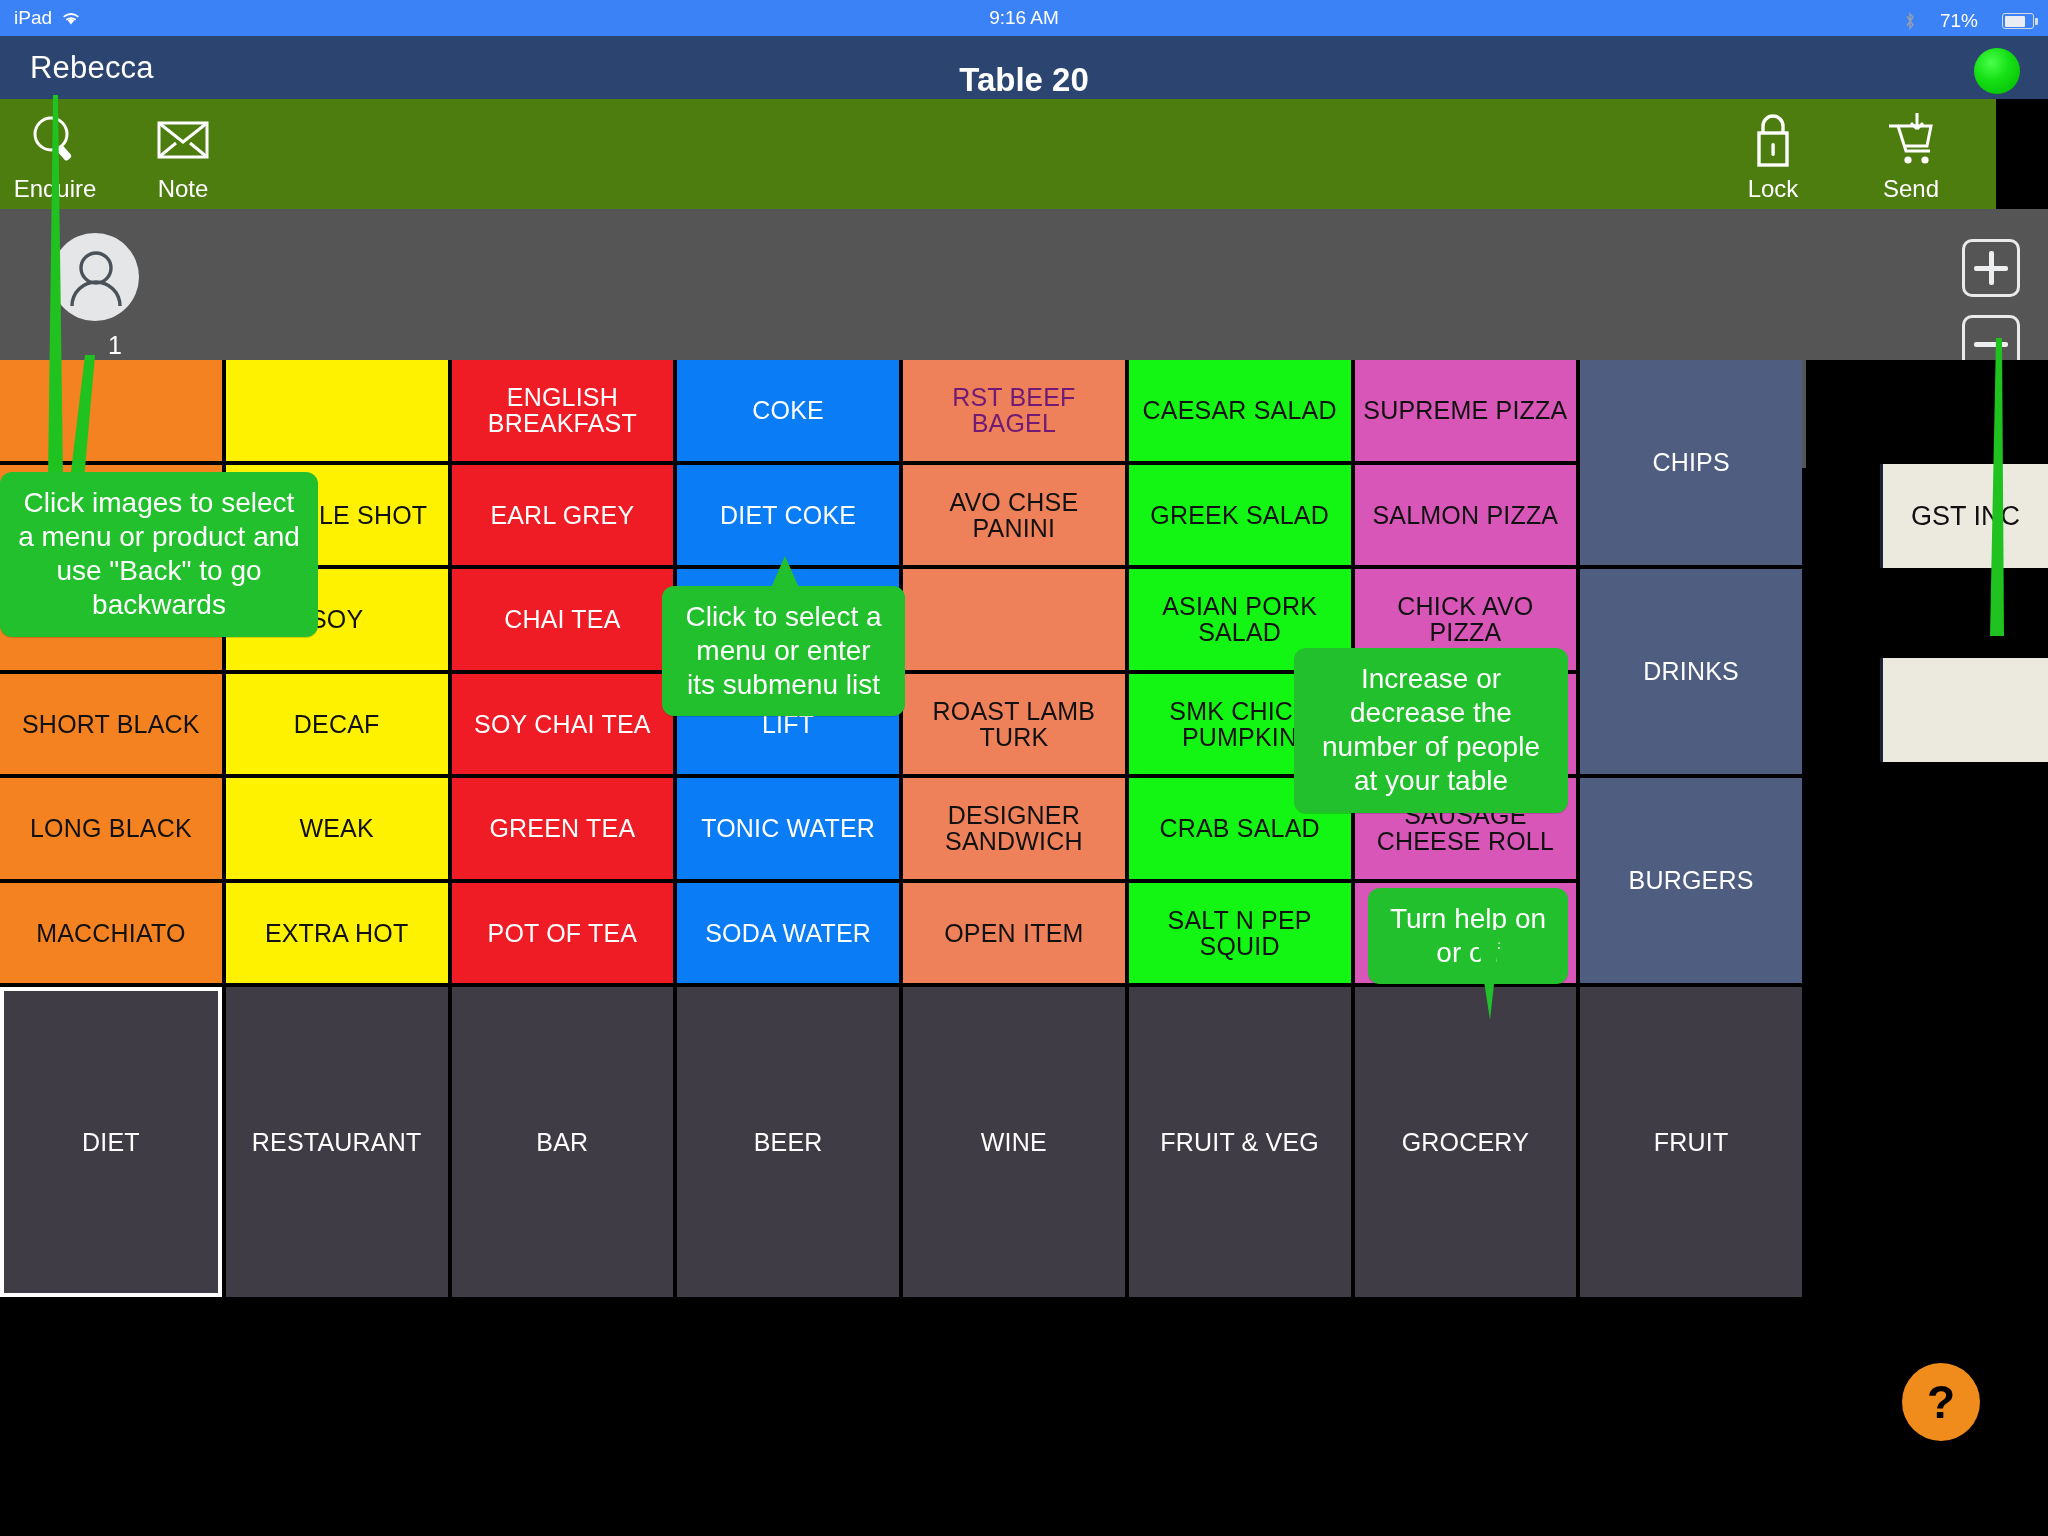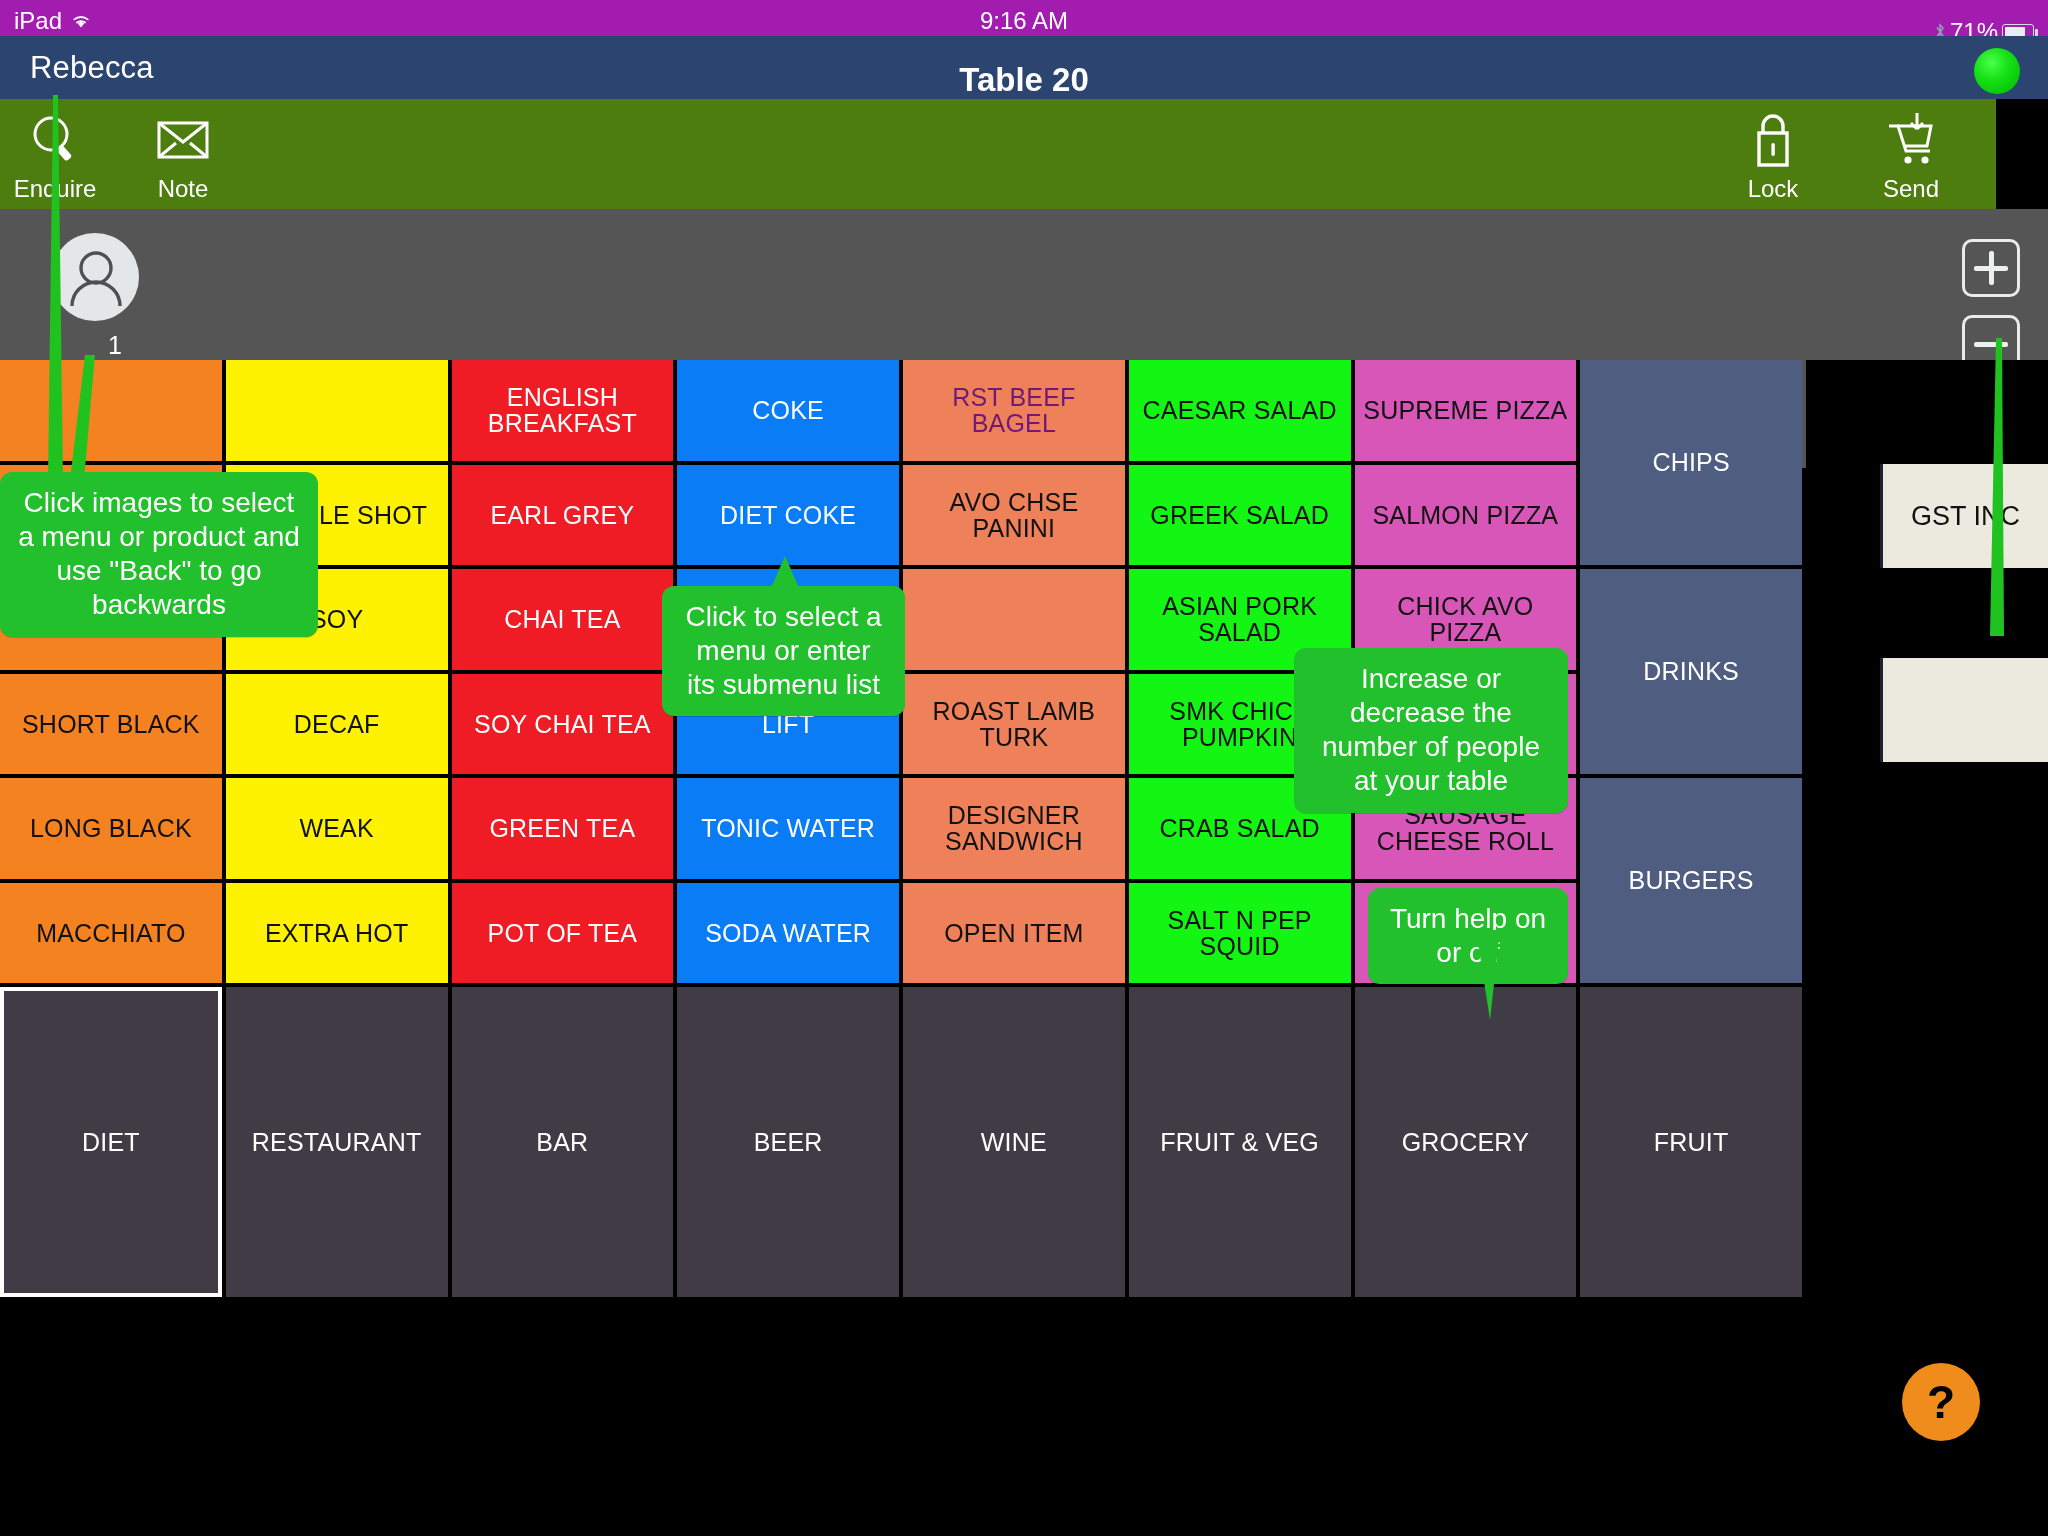--- a/index.html
+++ b/index.html
@@ -7,25 +7,25 @@
     width: 2048px; height: 1536px;
     background: #000;
     font-family: "Liberation Sans", sans-serif;
     overflow: hidden;
   }
   #app { position: relative; width: 2048px; height: 1536px; background:#000; }
 
   
   .statusbar {
     position: absolute; top:0; left:0; width:2048px; height:36px;
-    background:#a21caf; color:#fff; font-size:24px;
+    background:#3b82f6; color:#fff; font-size:19px;
   }
   .sb-left { position:absolute; left:14px; top:7px; display:flex; align-items:center; gap:8px; }
   .sb-center { position:absolute; left:0; width:2048px; top:7px; text-align:center; }
-  .sb-right { position:absolute; right:14px; top:18px; display:flex; align-items:center; gap:4px; }
+  .sb-right { position:absolute; right:14px; top:10px; display:flex; align-items:center; gap:24px; }
   .wifi-icon svg, .bt-icon svg { display:block; }
   .batt {
     width:32px; height:16px; border:1.6px solid #d6dae6; border-radius:3px;
     position:relative; display:inline-block;
   }
   .batt::after{ content:""; position:absolute; right:-5px; top:4px; width:3px; height:7px;
     background:#d6dae6; border-radius:0 1px 1px 0; }
   .batt .fill{ position:absolute; left:1.5px; top:1.5px; bottom:1.5px; width:68%; background:#e9ecf3; border-radius:1px;}
 
   

